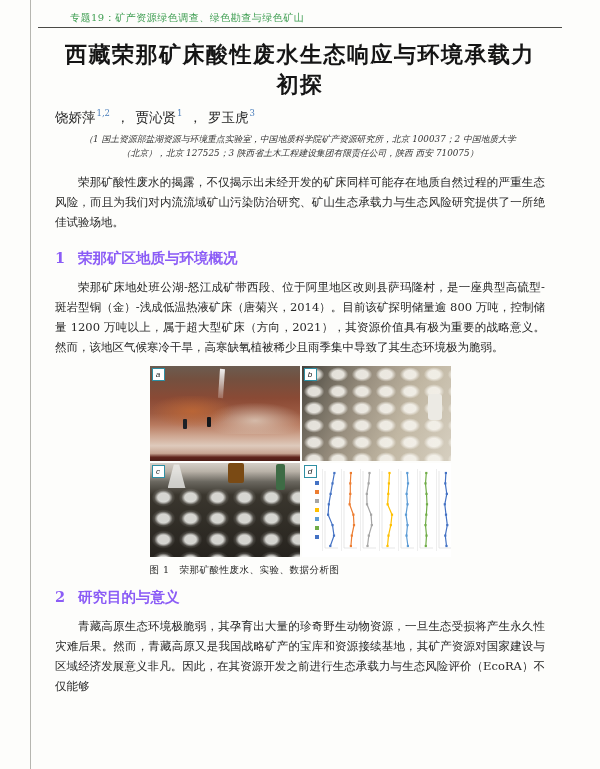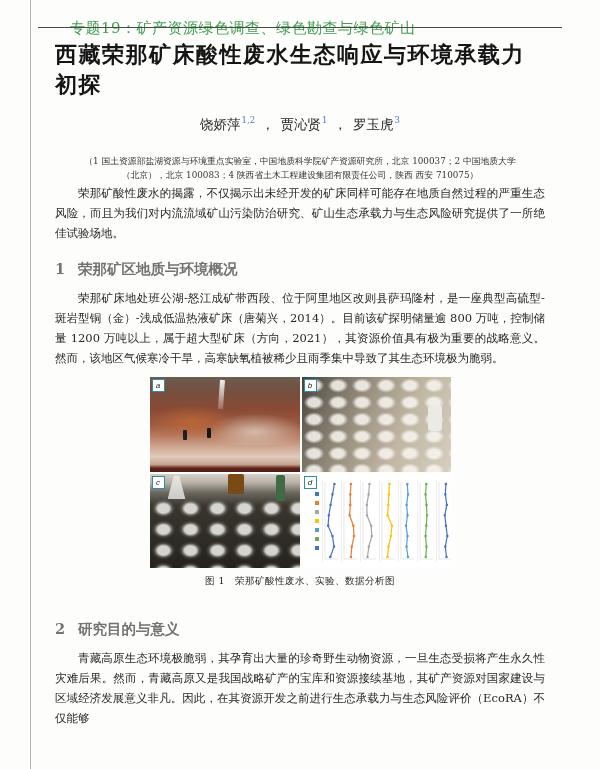--- a/index.html
+++ b/index.html
@@ -2,31 +2,31 @@
 <html><head>
 <meta charset="utf-8">
 <style>
   html,body{margin:0;padding:0;}
   body{
     width:600px;height:769px;overflow:hidden;position:relative;
     background:#fdfdfb;color:#222;
     font-family:"DejaVu Serif","Liberation Serif",serif;
   }
   .left-edge{position:absolute;left:30px;top:0;bottom:0;width:1px;background:#b6b6b0;}
-  .topic-header{position:absolute;left:70px;top:19px;font-size:15px;color:#3f9e52;letter-spacing:.5px;}
+  .topic-header{position:absolute;left:70px;top:11px;font-size:10px;color:#3f9e52;letter-spacing:.5px;}
   .header-rule{position:absolute;left:38px;right:38px;top:27px;height:1px;background:#4a4a46;}
   .content{position:absolute;left:55px;right:55px;top:30px;}
-  .paper-title{text-align:left;font-size:22px;font-weight:700;margin:10px 0 0;letter-spacing:1.5px;color:#151515;}
-  .authors{text-align:center;font-size:13.5px;margin-top:15px;color:#222;}
+  .paper-title{text-align:center;font-size:22px;font-weight:700;margin:10px 0 0;letter-spacing:1.5px;color:#151515;}
+  .authors{text-align:left;font-size:13.5px;margin-top:8px;color:#222;}
   .authors sup{font-size:8.5px;color:#4a7ebb;margin-left:1px;}
   .authors .sep{margin:0 6px;}
-  .affil{text-align:center;font-size:8.8px;line-height:14.5px;color:#333;margin-top:20px;}
+  .affil{text-align:center;font-size:8.8px;line-height:14.5px;color:#333;margin-top:5px;font-style:italic;}
   .para{font-size:11.5px;line-height:20px;text-align:justify;text-indent:2em;margin:0;color:#262626;}
-  .abstract{}
-  .sec-heading{font-size:14.5px;font-weight:700;margin:17px 0 9px;color:#737373;}
+  .abstract{margin-top:11px;}
+  .sec-heading{font-size:14.5px;font-weight:700;margin:17px 0 9px;color:#8b5cf6;}
   .sec-heading .sec-num{margin-right:13px;}
   .figure-block{width:301px;margin:9px auto 0;}
   .fig-grid{display:grid;grid-template-columns:150px 149px;grid-template-rows:95px 94px;gap:2px;}
   .panel{position:relative;overflow:hidden;background:#888;}
   .panel-label{
     position:absolute;top:2px;left:2px;width:11px;height:11px;z-index:5;
     background:#fff;border:1px solid #2e8fa3;font-size:8px;line-height:11px;
     text-align:center;color:#1b1b1b;font-family:"Liberation Sans",sans-serif;font-style:italic;
   }
   
@@ -51,42 +51,42 @@
     background-size:27px 21px;}
   .photo-c .bottle-g{position:absolute;right:10%;top:2%;width:9px;height:26px;background:#3e6b45;border-radius:2px;}
   .photo-c .bottle-a{position:absolute;left:52%;top:0;width:16px;height:20px;background:#7a4a14;border-radius:2px;}
   .photo-c .flask{position:absolute;left:12%;top:2%;width:18px;height:24px;background:rgba(235,235,232,.8);clip-path:polygon(35% 0,65% 0,100% 100%,0 100%);}
   
   .photo-d{background:#fff;display:flex;align-items:center;padding:4px 2px 4px 3px;box-sizing:border-box;}
   .d-legend{display:flex;flex-direction:column;gap:5px;margin:0 3px 0 10px;}
   .lg-swatch{width:4px;height:4px;}
   .mini-charts{display:flex;gap:2px;}
   .mini-charts svg{border-left:1px solid #eee;}
-  .fig-caption{text-align:center;font-size:9.5px;color:#262626;margin-top:7px;letter-spacing:.5px;}
-  .sec2{margin-top:32px;}
+  .fig-caption{text-align:left;font-size:9.5px;color:#262626;margin-top:7px;letter-spacing:.5px;}
+  .sec2{margin-top:11px;}
 </style>
 </head>
 <body>
 
 <div class="left-edge"></div>
 
 <div class="topic-header">专题19：矿产资源绿色调查、绿色勘查与绿色矿山</div>
 <div class="header-rule"></div>
 
 <div class="content">
 
   <h1 class="paper-title">西藏荣那矿床酸性废水生态响应与环境承载力初探</h1>
 
   <div class="authors">
     <span><span>饶娇萍</span><sup>1,2</sup></span><span class="sep">，</span><span><span>贾沁贤</span><sup>1</sup></span><span class="sep">，</span><span><span>罗玉虎</span><sup>3</sup></span>
   </div>
 
   <div class="affil">
     <div>（1 国土资源部盐湖资源与环境重点实验室，中国地质科学院矿产资源研究所，北京 100037；2 中国地质大学</div>
-    <div>（北京），北京 100083；4 陕西省土木工程建设集团有限责任公司，陕西 西安 710075）</div>
+    <div>（北京），北京 127525；3 陕西省土木工程建设集团有限责任公司，陕西 西安 710075）</div>
   </div>
 
   <p class="para abstract">荣那矿酸性废水的揭露，不仅揭示出未经开发的矿床同样可能存在地质自然过程的严重生态风险，而且为我们对内流流域矿山污染防治研究、矿山生态承载力与生态风险研究提供了一所绝佳试验场地。</p>
 
   <h2 class="sec-heading"><span class="sec-num">1</span><span>荣那矿区地质与环境概况</span></h2>
 
   <p class="para">荣那矿床地处班公湖-怒江成矿带西段、位于阿里地区改则县萨玛隆村，是一座典型高硫型-斑岩型铜（金）-浅成低温热液矿床（唐菊兴，2014）。目前该矿探明储量逾 800 万吨，控制储量 1200 万吨以上，属于超大型矿床（方向，2021），其资源价值具有极为重要的战略意义。然而，该地区气候寒冷干旱，高寒缺氧植被稀少且雨季集中导致了其生态环境极为脆弱。</p>
 
   <div class="figure-block">
     <div class="fig-grid">

